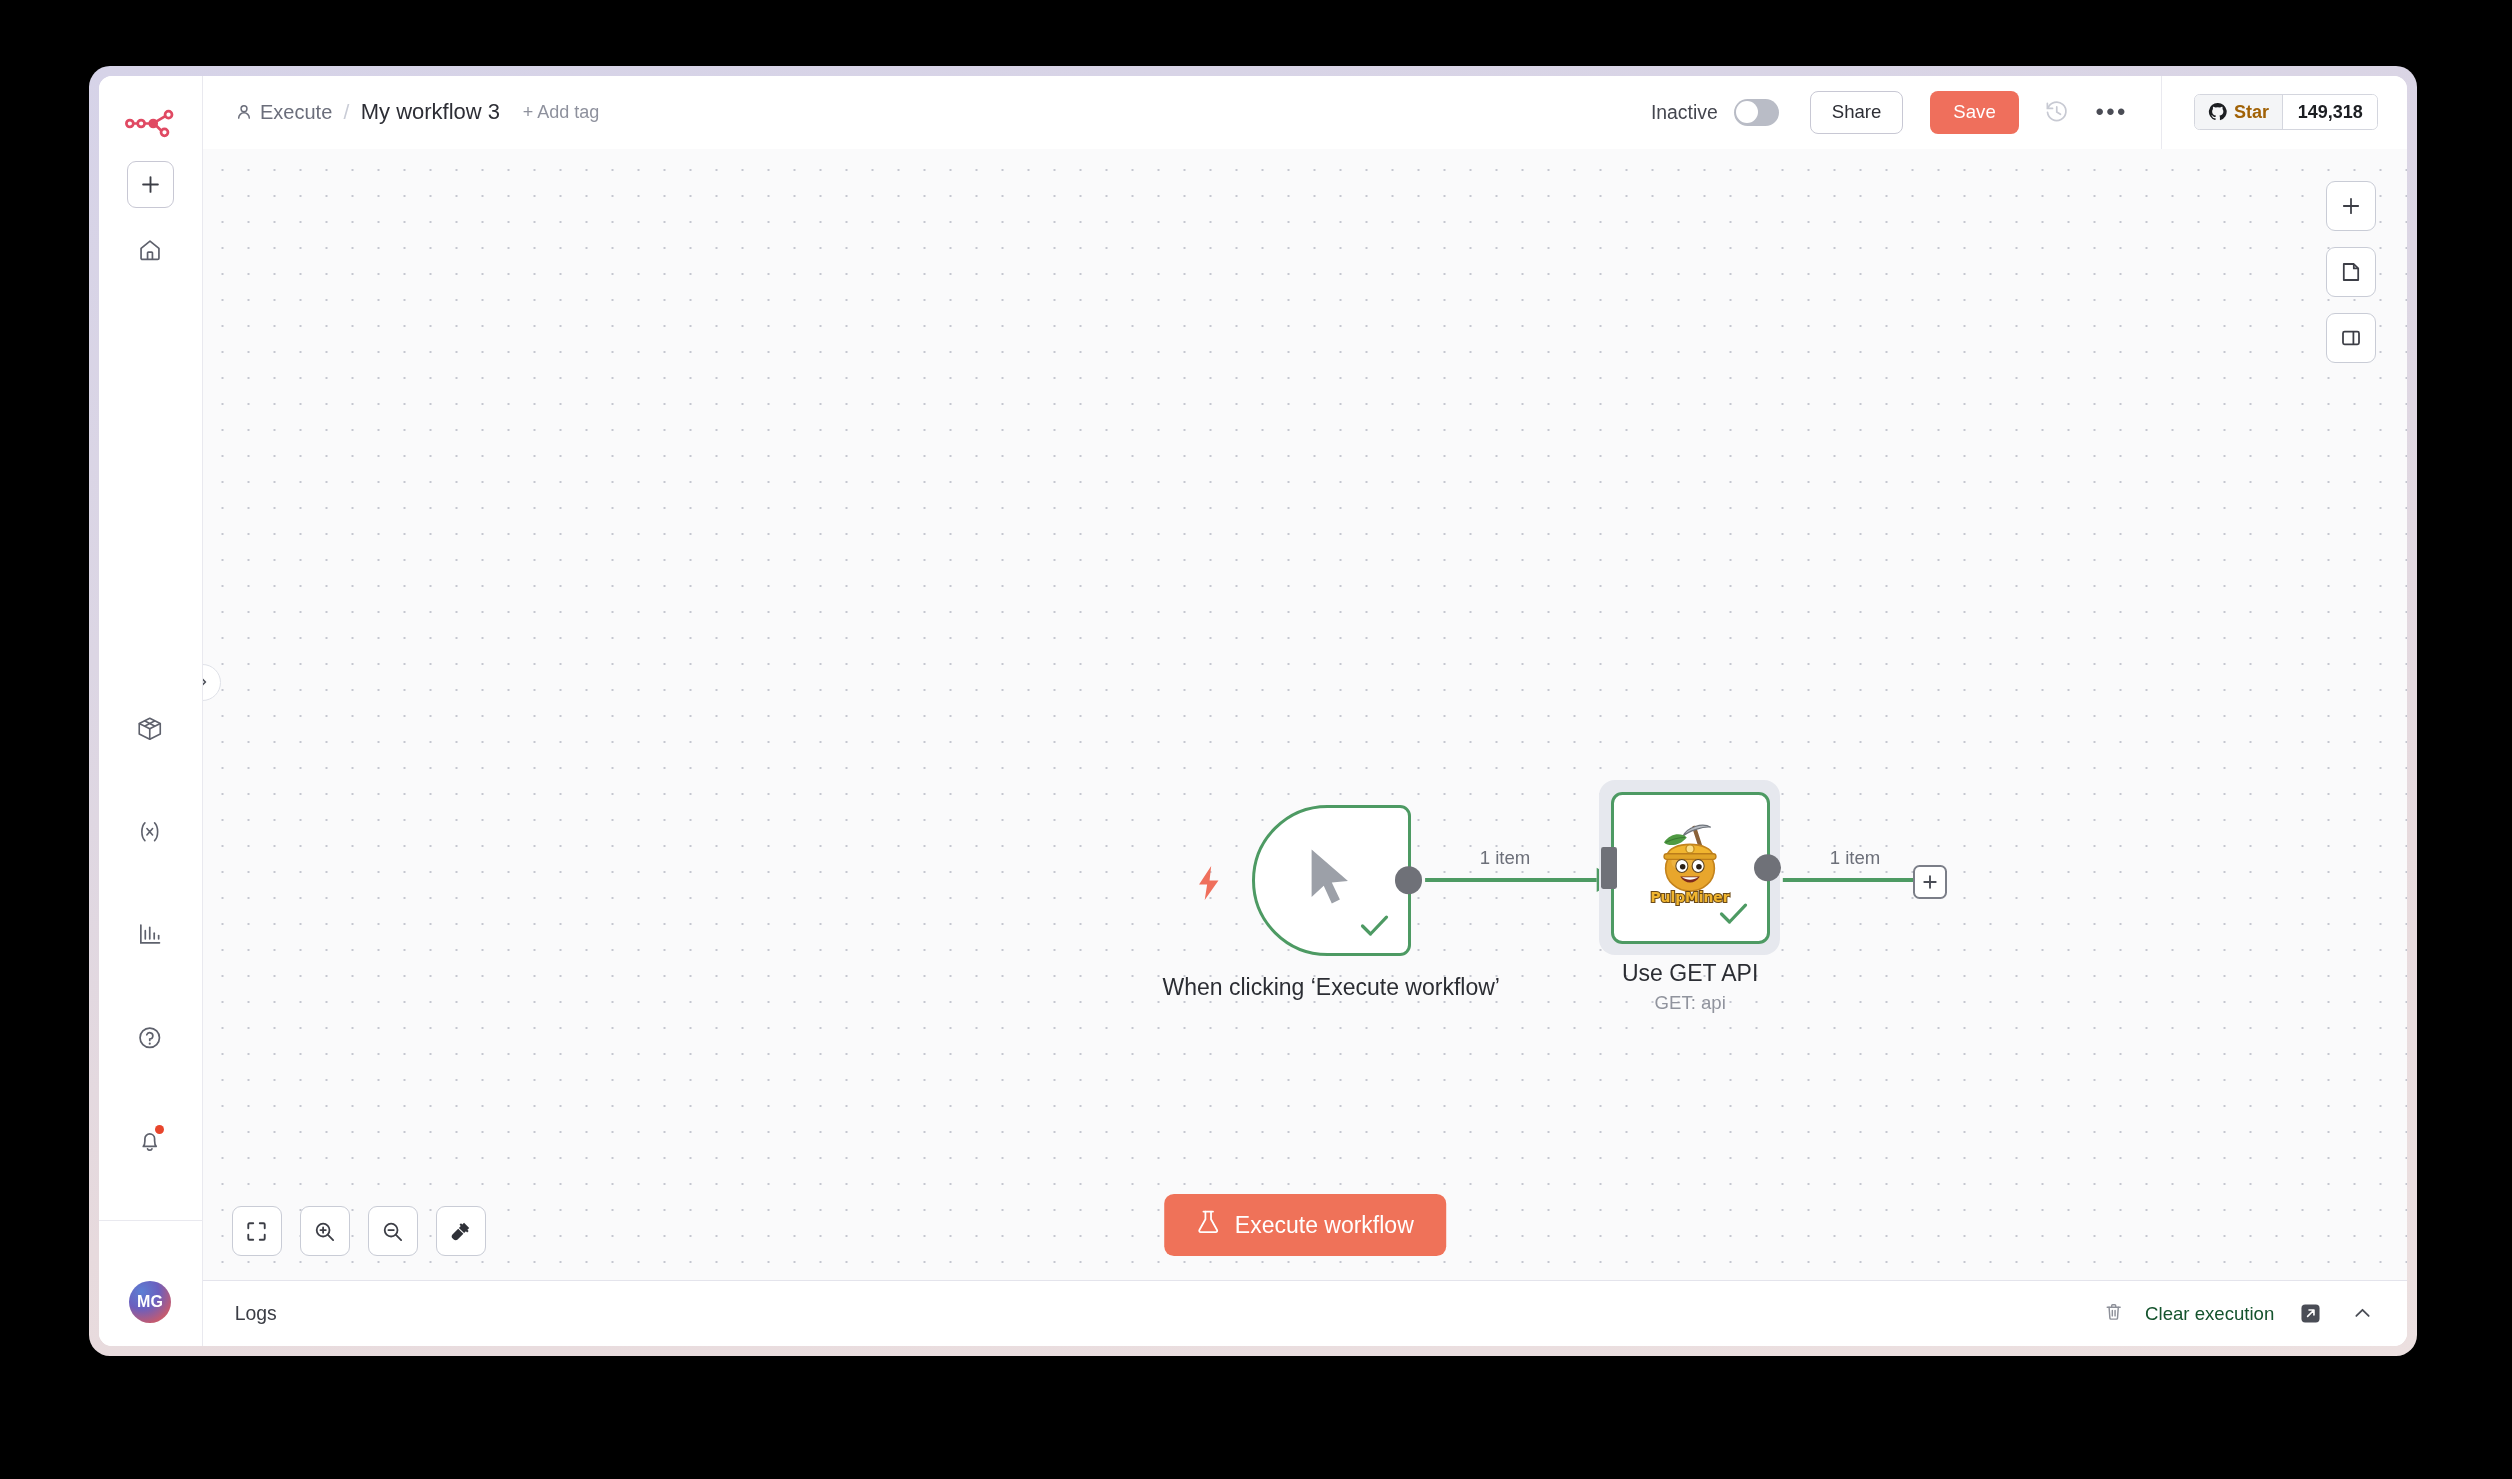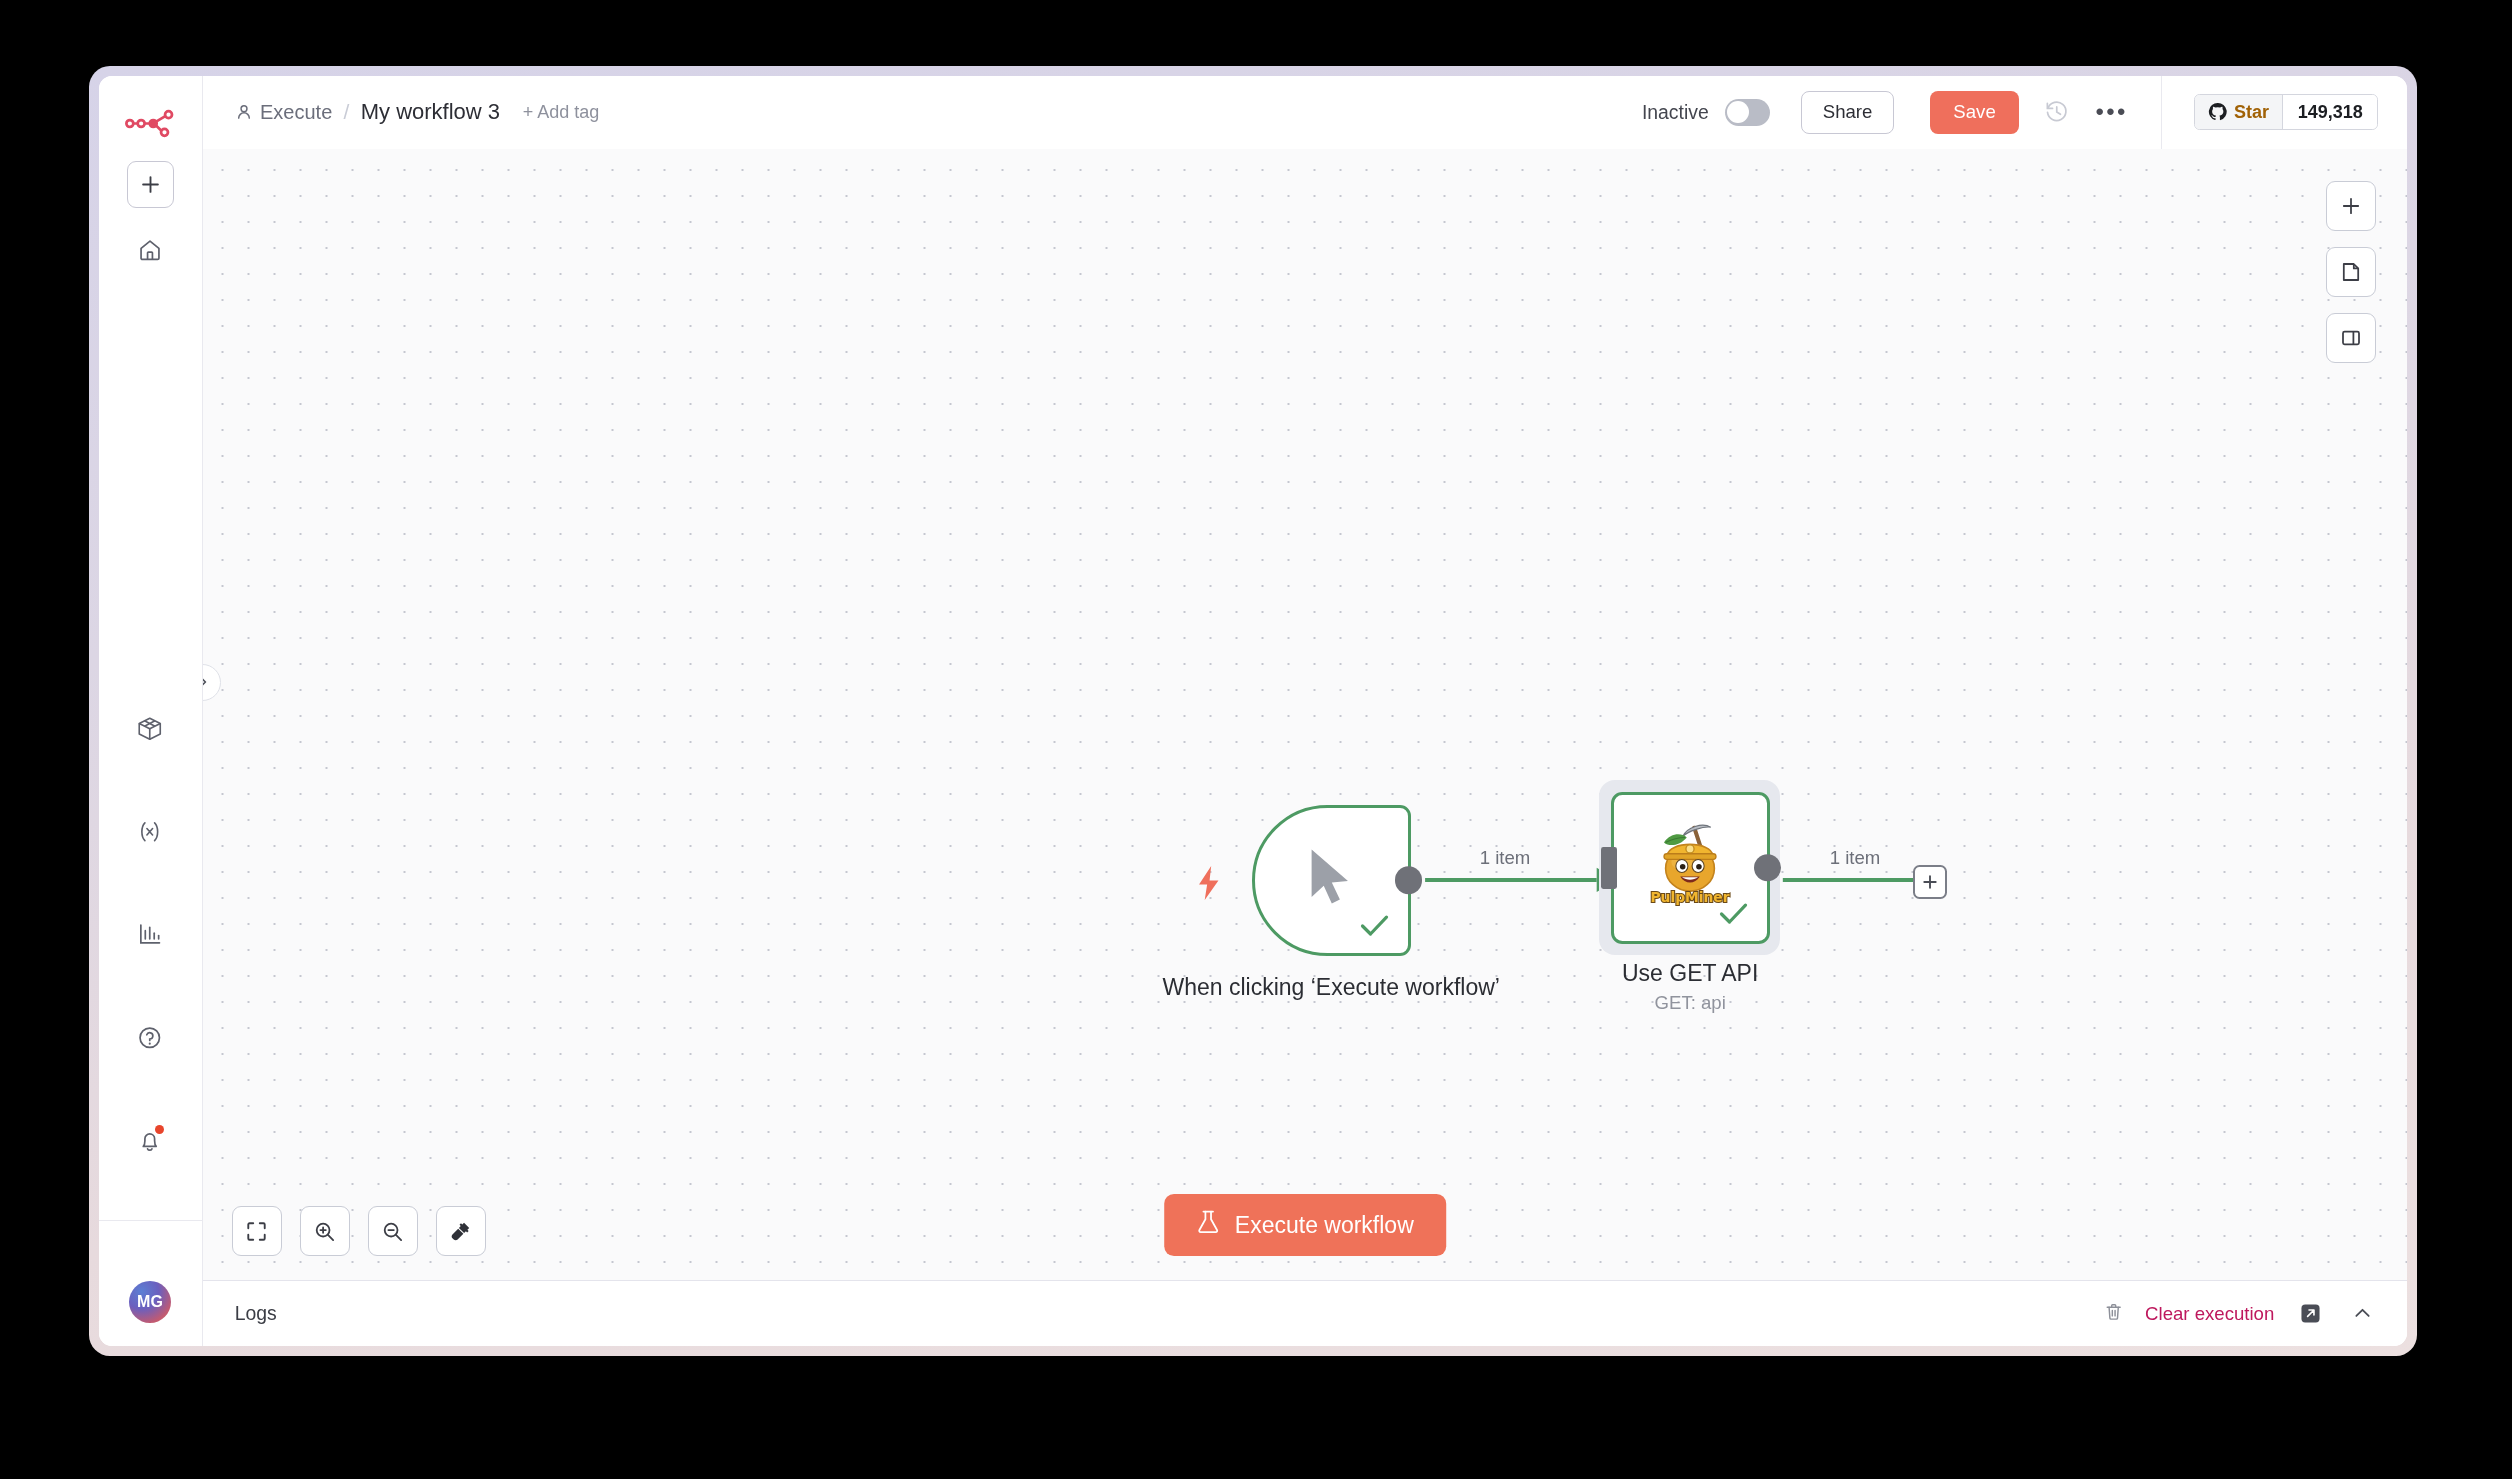--- a/index.html
+++ b/index.html
@@ -106,21 +106,21 @@
   #active-toggle::after {
     content:""; position:absolute; left:2.4px; top:2.4px;
     width:22px; height:22px; border-radius:50%; background:#fff;
   }
   #share-btn {
     border: 1.3px solid #c8c8d4; background:#fff; border-radius: 8px;
     padding: 9.7px 21px; font-size: 18.6px; color: #2d2e35; cursor: pointer;
     font-family: inherit;
   }
   #save-btn {
-    margin-left: 36px;
+    margin-left: 27px;
     background: #ef6f5c; border: none; border-radius: 8px;
     padding: 10.5px 23px; font-size: 18.6px; color: #fff; cursor: pointer;
     font-family: inherit;
   }
   #history-btn { margin-left: 19.4px; width: 37px; height: 37px; display:flex; align-items:center; justify-content:center; cursor:pointer; }
   #more-btn { margin-left: 18px; width: 37px; height: 37px; display:flex; align-items:center; justify-content:center; cursor:pointer; letter-spacing:2.4px; color:#4a4c55; font-size:24px; line-height:0.4; }
 
   #star-zone {
     border-left: 0.8px solid #e9e9ef;
     height: 100%;
@@ -292,21 +292,21 @@
   #logs-bar {
     height: 66px; flex: 0 0 66px;
     background: #ffffff;
     border-top: 0.8px solid #e4e4ec;
     display: flex; align-items: center;
     padding: 0 29px 0 32px;
     position: relative; z-index: 6;
   }
   #logs-title { font-size: 19.4px; color: #3b3d45; }
   #logs-right { margin-left: auto; display: flex; align-items: center; gap: 21px; }
-  #clear-exec { display: flex; align-items: center; gap: 22px; font-size: 18.6px; color: #be185d; cursor: pointer; }
+  #clear-exec { display: flex; align-items: center; gap: 22px; font-size: 18.6px; color: #14532d; cursor: pointer; }
   .logs-icon-btn { width: 31px; height: 31px; display:flex; align-items:center; justify-content:center; cursor:pointer; }
 </style>
 </head>
 <body>
 
 <div id="app-window">
   <div id="window-inner">
 
     <div id="left-rail">
 

